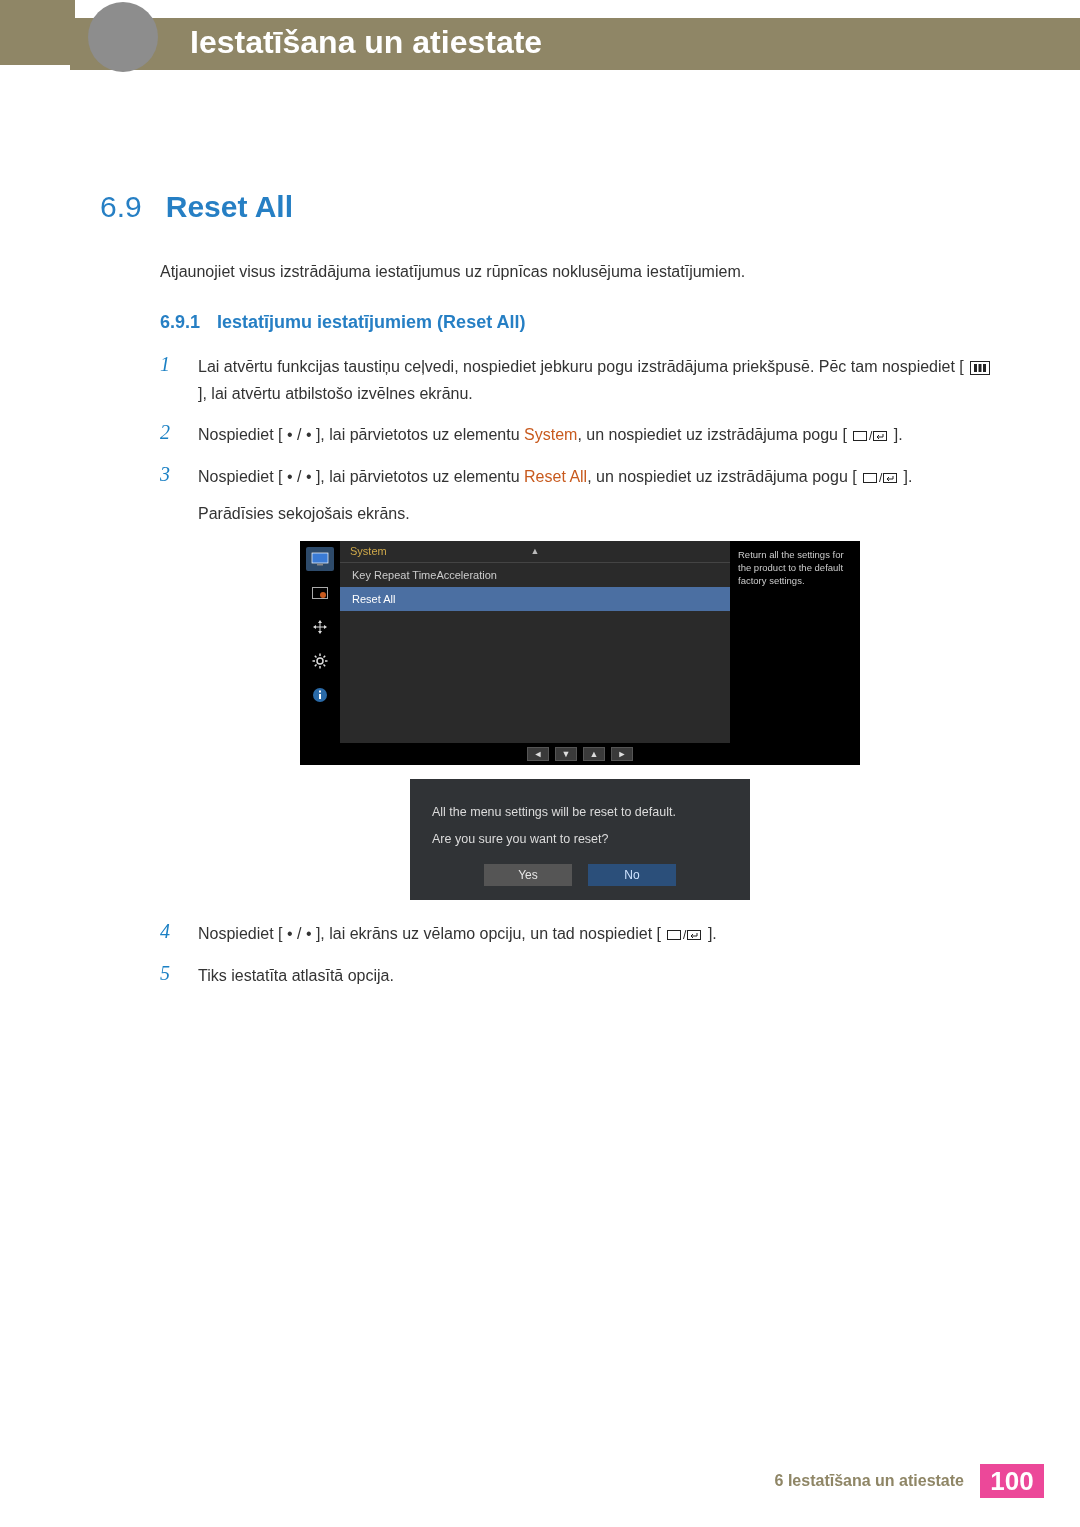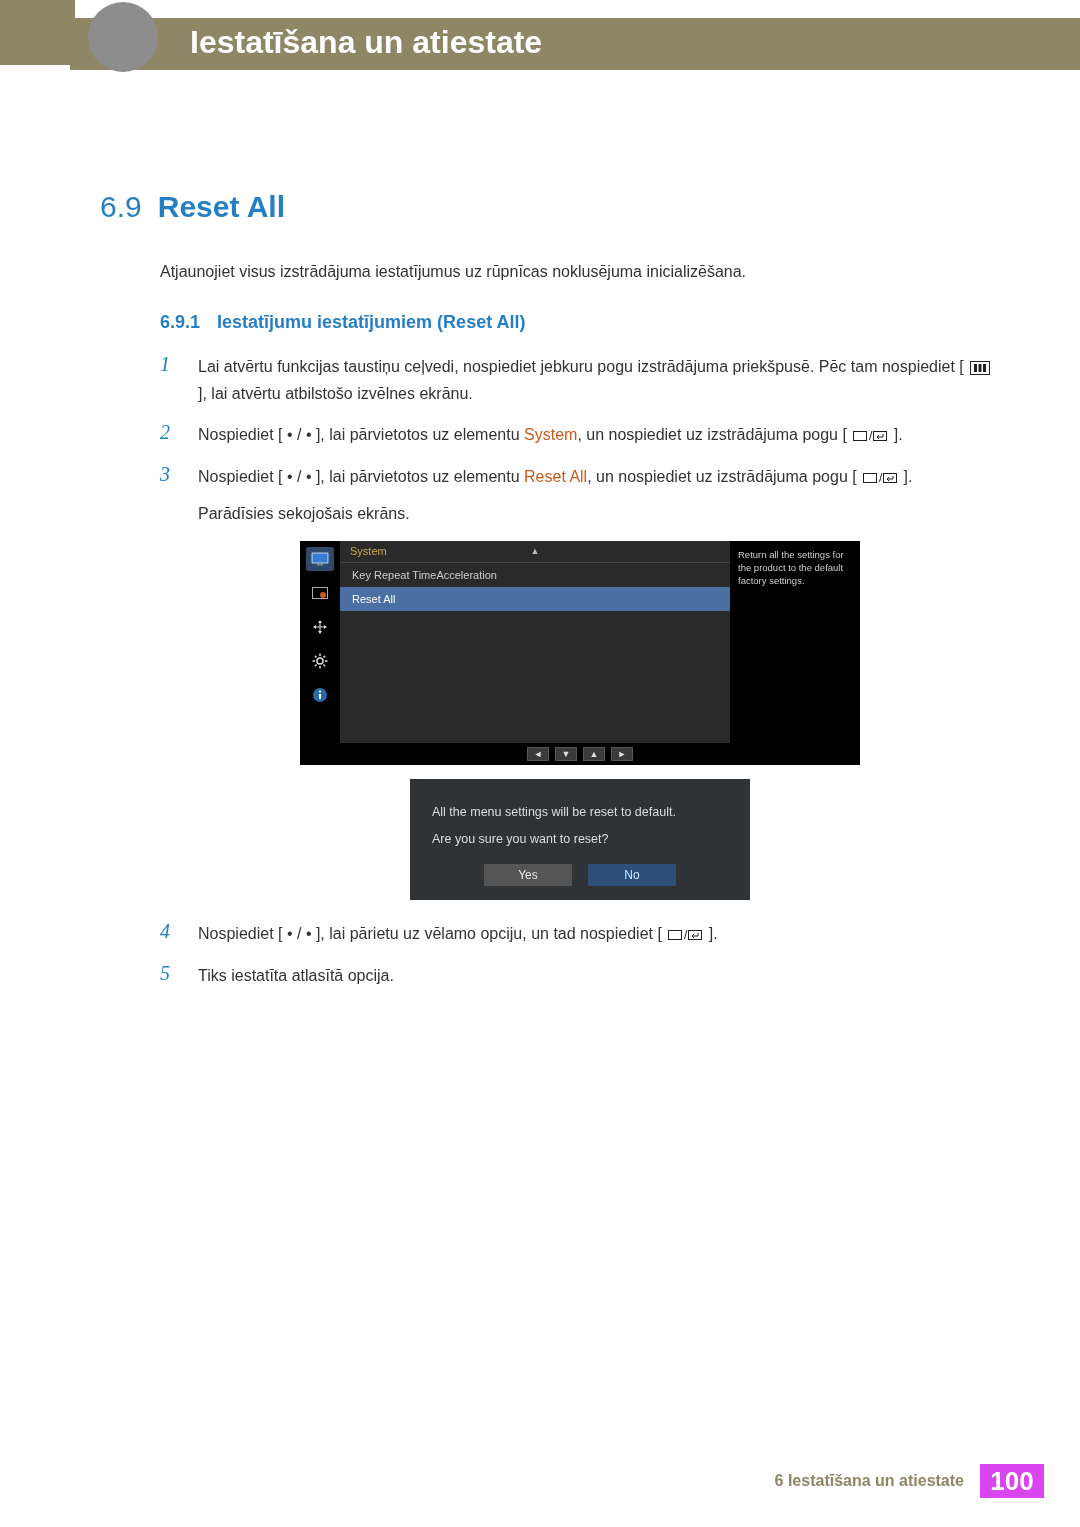--- a/index.html
+++ b/index.html
@@ -39,21 +39,21 @@
     color: #ffffff;
     z-index: 3;
   }
   .content {
     position: absolute;
     left: 100px; right: 80px; top: 190px;
   }
   .section-line {
     display: flex;
     align-items: baseline;
-    gap: 16px;
+    gap: 24px;
     margin-bottom: 36px;
   }
   .sec-num { font-size: 30px; color: #267fc4; font-weight: 400; }
   .sec-title { font-size: 30px; color: #267fc4; font-weight: bold; }
   .body-text { font-size: 16px; color: #333; line-height: 1.5; margin-left: 60px; margin-bottom: 28px; }
   .subsec { font-size: 18px; color: #267fc4; font-weight: bold; margin-left: 60px; margin-bottom: 20px; }
   .subsec .subnum { margin-right: 12px; }
   .step { display: flex; gap: 18px; margin-left: 60px; margin-bottom: 14px; }
   .step-num { font-size: 20px; font-style: italic; color: #1b80c4; font-family: Georgia, serif; min-width: 20px; }
   .step-body { font-size: 16px; color: #333; line-height: 1.7; flex: 1; }
@@ -128,40 +128,40 @@
   .dbtn.yes { background:#555; color:#e8e8e8; }
   .dbtn.no  { background:#2b4f7a; color:#cfe3ff; }
 
   .footer {
     position:absolute; left:0; right:0; bottom:30px; height:32px;
     display:flex; justify-content:flex-end; align-items:center;
     padding-right:36px; gap:16px;
   }
   .footer-label { color:#8f8666; font-size:16px; font-weight:bold; }
   .footer-page {
-    background:#d946ef; color:#fff; font-size:26px; font-weight:bold;
+    background:#ec4899; color:#fff; font-size:26px; font-weight:bold;
     width:64px; height:34px; display:flex; align-items:center; justify-content:center;
   }
 </style>
 </head>
 <body>
 
 <div class="tab-edge"></div>
 <div class="header-bar"></div>
 <div class="chapter-circle"></div>
 <div class="chapter-title">Iestatīšana un atiestate</div>
 
 <div class="content">
 
   <div class="section-line">
     <span class="sec-num">6.9</span>
     <span class="sec-title">Reset All</span>
   </div>
 
-  <p class="body-text">Atjaunojiet visus izstrādājuma iestatījumus uz rūpnīcas noklusējuma inicializēšana.</p>
+  <p class="body-text">Atjaunojiet visus izstrādājuma iestatījumus uz rūpnīcas noklusējuma iestatījumiem.</p>
 
   <p class="subsec">
     <span class="subnum">6.9.1</span>
     <span>Iestatījumu iestatījumiem (Reset All)</span>
   </p>
 
   <div class="step">
     <div class="step-num">1</div>
     <div class="step-body">
       <span>Lai atvērtu funkcijas taustiņu ceļvedi, nospiediet jebkuru pogu izstrādājuma priekšpusē. Pēc tam nospiediet [</span>
@@ -289,21 +289,21 @@
       <div class="dialog-btns">
         <div class="dbtn yes">Yes</div>
         <div class="dbtn no">No</div>
       </div>
     </div>
   </div>
 
   <div class="step">
     <div class="step-num">4</div>
     <div class="step-body">
-      <span>Nospiediet [ • / • ], lai pārietu uz vēlamo opciju, un tad nospiediet [</span>
+      <span>Nospiediet [ • / • ], lai ekrāns uz vēlamo opciju, un tad nospiediet [</span>
       <span class="icon-box">
         <svg width="34" height="14" viewBox="0 0 34 14">
             <rect x="0.5" y="2.5" width="13" height="9" fill="none" stroke="#222"></rect>
             <text x="16" y="11" font-size="12" fill="#222">/</text>
             <rect x="20.5" y="2.5" width="13" height="9" fill="none" stroke="#222"></rect>
             <path d="M30 5 L30 8 L24 8 M26 6 L24 8 L26 10" fill="none" stroke="#222" stroke-width="1"></path>
           </svg>
       </span>
       <span>].</span>
     </div>

